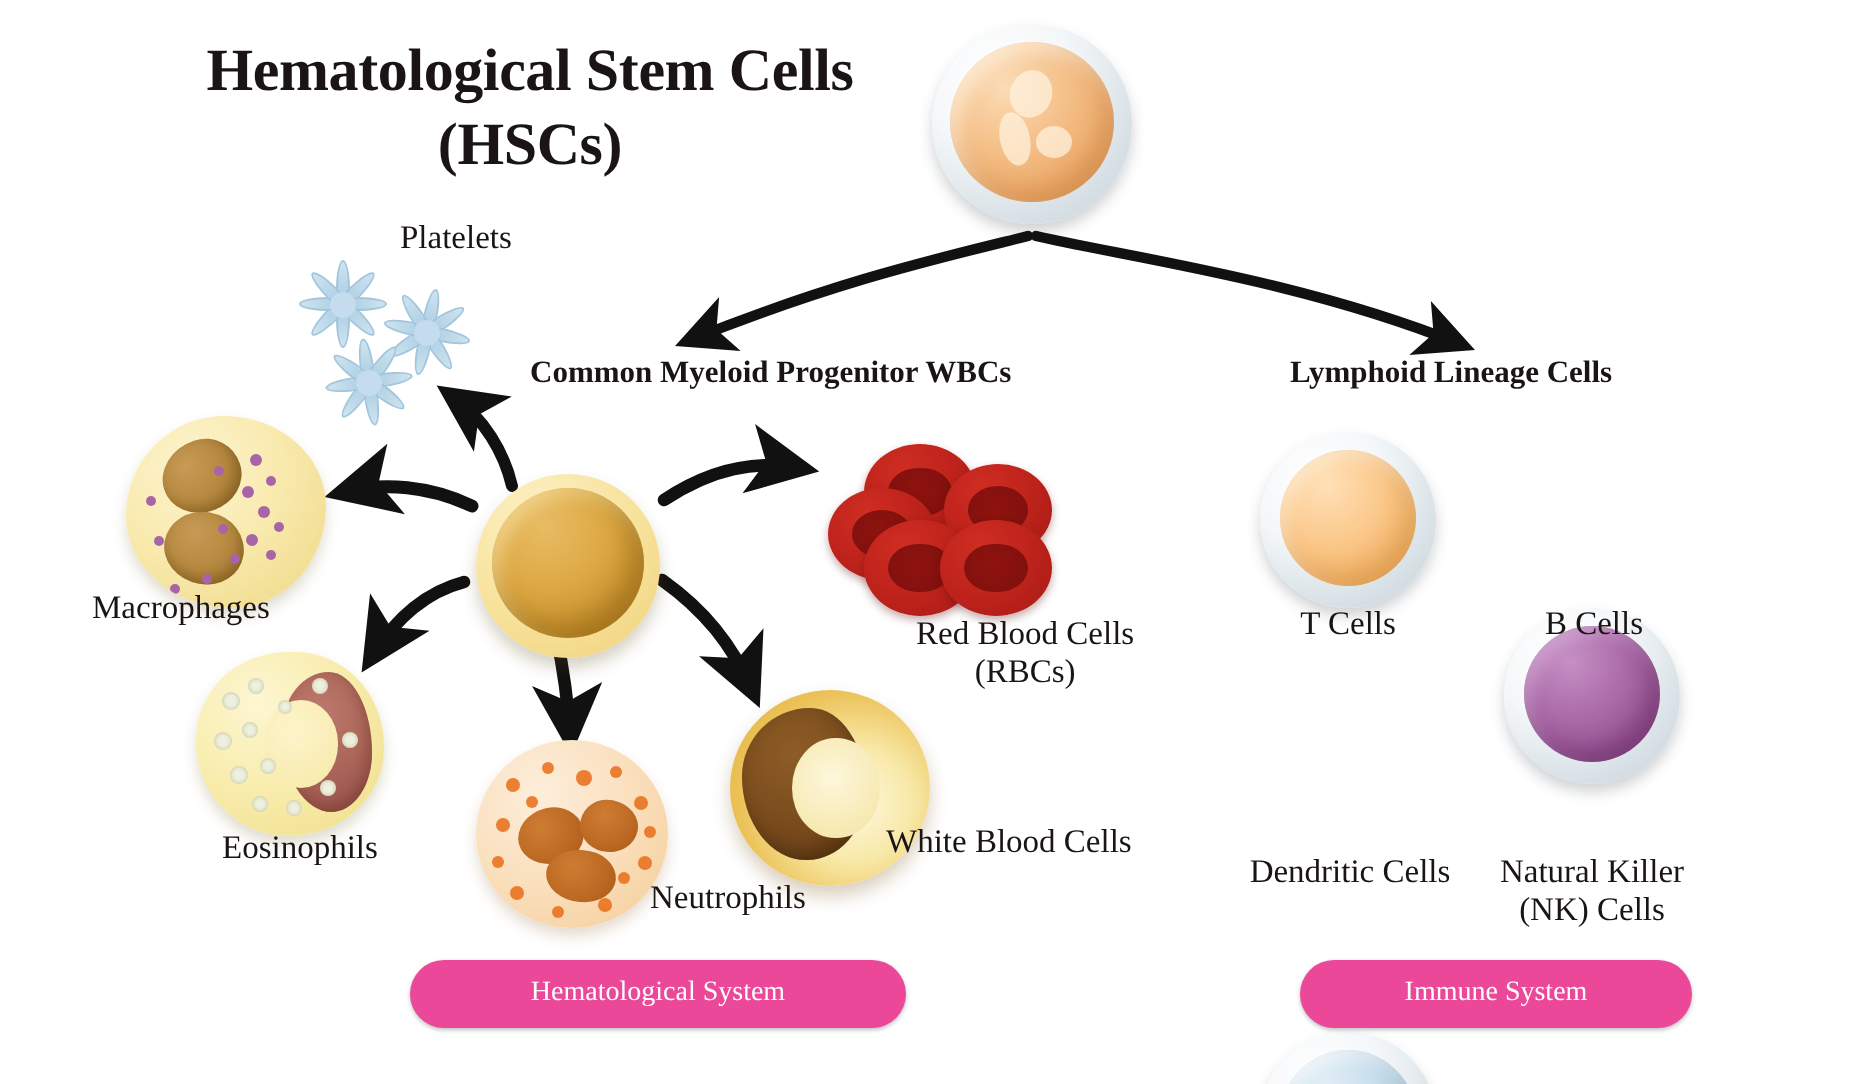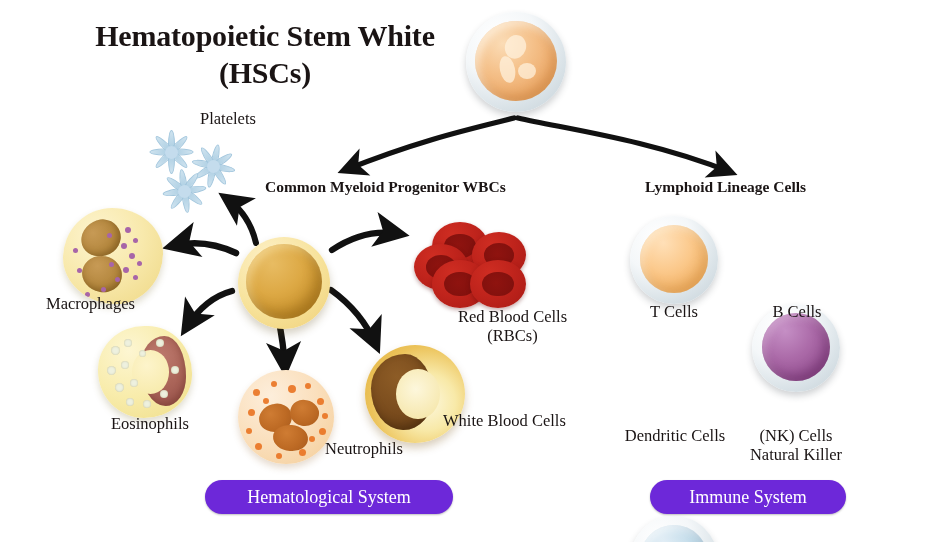--- a/index.html
+++ b/index.html
@@ -32,23 +32,23 @@
     font-weight: bold;
     white-space: nowrap;
   }
   .cell-label {
     font-size: 16.5px;
     line-height: 1.15;
     white-space: nowrap;
     text-align: center;
   }
   .sys-badge {
-    background: #6d28d9;
+    background: #ec4899;
     color: #ffffff;
-    font-size: 18px;
+    font-size: 14px;
     border-radius: 22px;
     height: 34px;
     line-height: 34px;
     text-align: center;
     white-space: nowrap;
     box-shadow: 0 1px 2px rgba(0,0,0,0.25);
   }
 
   
   .halo {
@@ -227,21 +227,21 @@
     width: 930px; height: 542px;
     pointer-events: none;
   }
 </style>
 </head>
 <body>
 
 <div id="canvas">
 
   <div class="abs" id="title">
-    <div>Hematopoietic Stem White</div>
+    <div>Hematological Stem Cells</div>
     <div>(HSCs)</div>
   </div>
 
   <div class="abs halo" id="hsc" style="left:466px; top:12px; width:100px; height:100px;">
     <div class="core" id="hsc-core">
       <div class="blob" style="left:36%; top:18%; width:26%; height:30%; transform:rotate(18deg);"></div>
       <div class="blob" style="left:30%; top:44%; width:18%; height:34%; transform:rotate(-12deg);"></div>
       <div class="blob" style="left:52%; top:52%; width:22%; height:20%;"></div>
     </div>
   </div>
@@ -426,21 +426,21 @@
     <div class="core core-dc">
       <div class="speck" style="left:30%; top:26%; width:9px; height:4px; transform:rotate(22deg);"></div>
 
     </div>
   </div>
   <div class="abs cell-label" style="left:620px; top:427px; width:110px;">
     <div>Dendritic Cells</div>
   </div>
 
   <div class="abs cell-label" style="left:740px; top:427px; width:112px;">
+    <div>Natural Killer</div>
     <div>(NK) Cells</div>
-    <div>Natural Killer</div>
   </div>
 
   <div class="abs sys-badge" style="left:205px; top:480px; width:248px;">Hematological System</div>
 
   <div class="abs sys-badge" style="left:650px; top:480px; width:196px;">Immune System</div>
 
 </div>
 
 </body></html>

